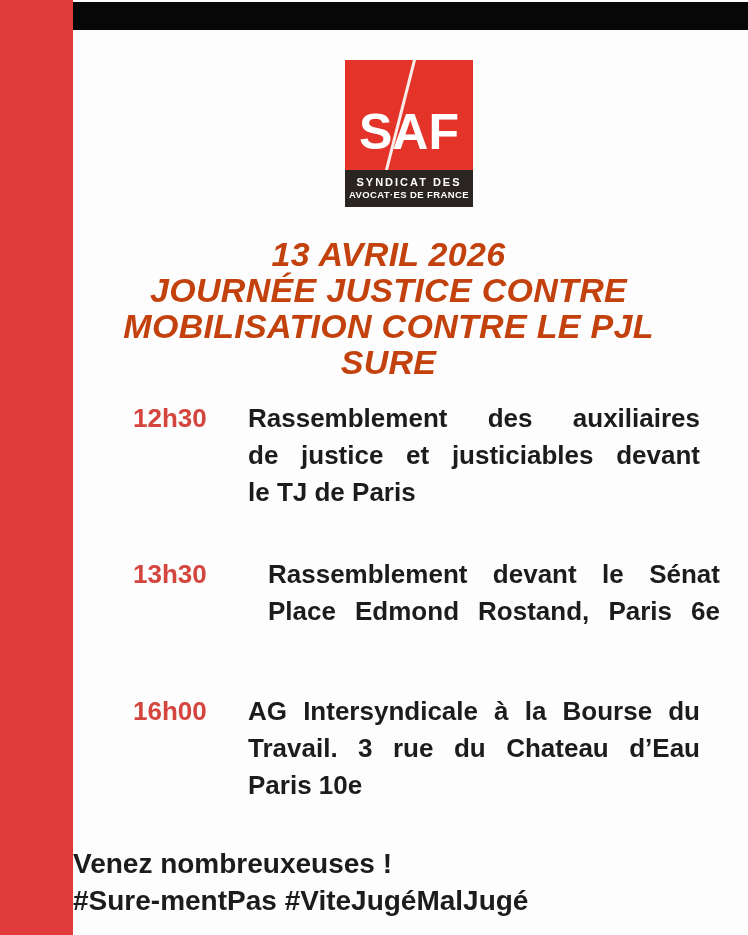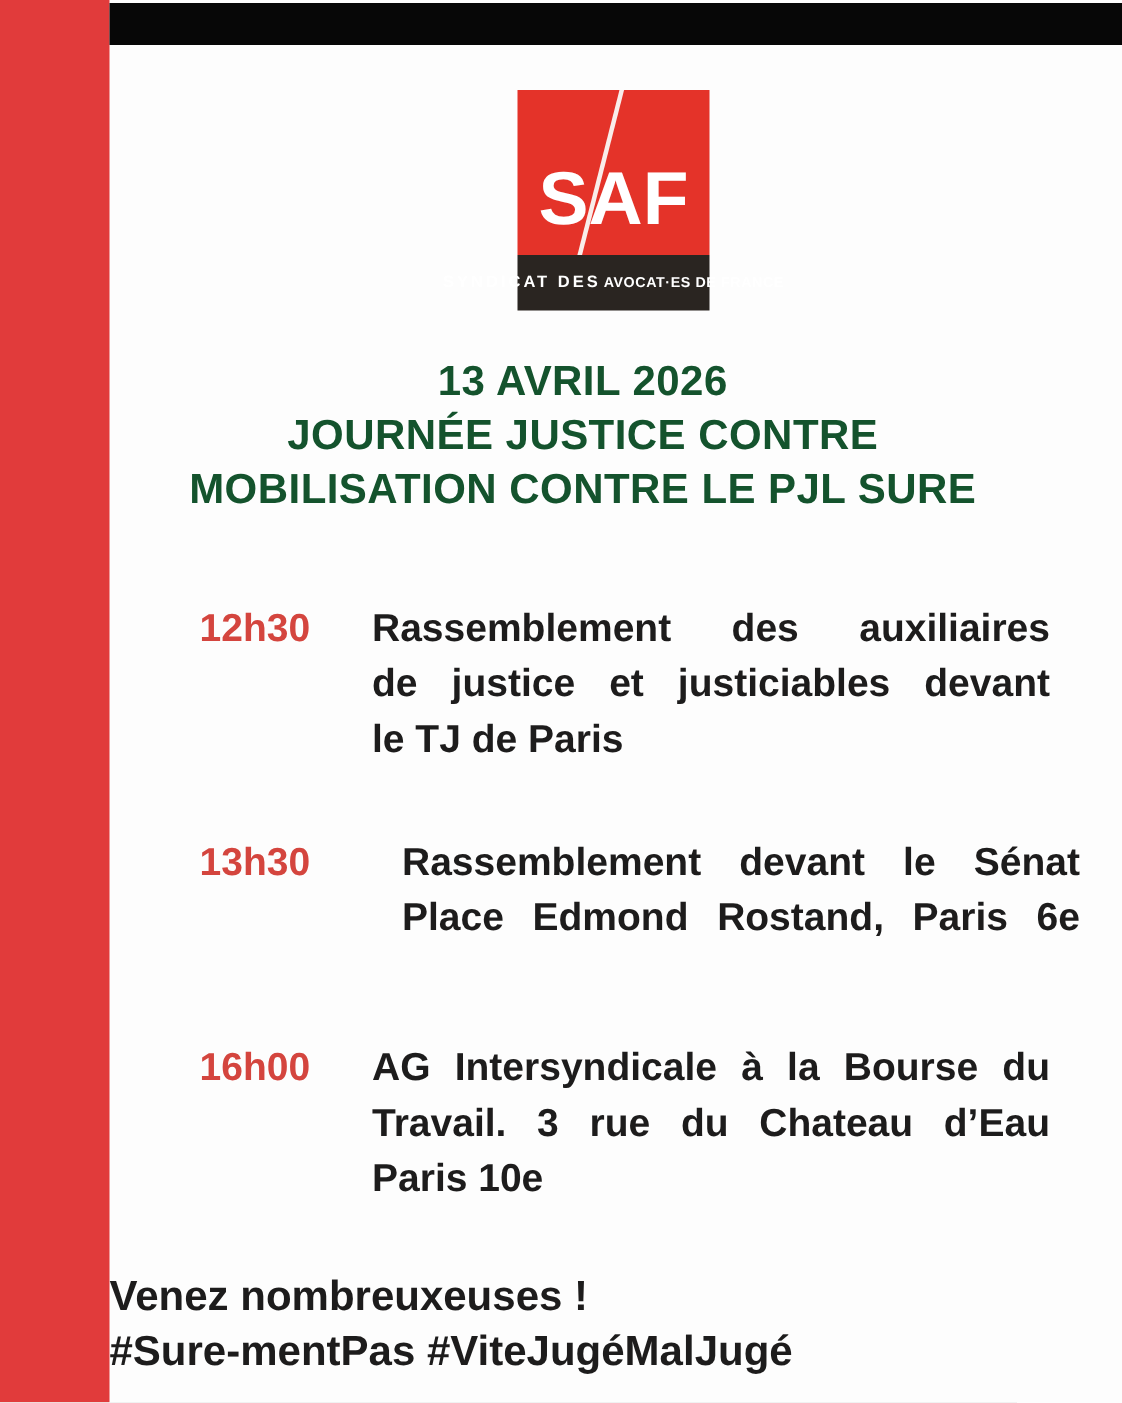--- a/index.html
+++ b/index.html
@@ -26,31 +26,31 @@
   .logo-acronym {
     color: #ffffff; font-size: 50px; font-weight: bold; line-height: 1;
     padding-bottom: 13px; letter-spacing: 0px;
   }
   .logo-slash {
     position: absolute; left: 54px; top: -7px; width: 3px; height: 124px;
     background: rgba(250, 248, 244, 0.95); transform: rotate(14.3deg);
   }
   .logo-bar {
     height: 37px; background: #2a2521;
-    display: flex; align-items: center; justify-content: center;
+    display: flex; flex-direction: column; align-items: center; justify-content: center;
     gap: 2px;
   }
   .logo-org1 { color: #fff; font-size: 11px; font-weight: bold; letter-spacing: 2px; white-space: nowrap; line-height: 1; }
   .logo-org2 { color: #fff; font-size: 9.5px; font-weight: bold; letter-spacing: 0.4px; white-space: nowrap; line-height: 1; }
 
   
   .title {
     position: absolute; left: 73px; right: 44px; top: 236px;
-    text-align: center; font-weight: bold; font-size: 28px; line-height: 36px;
-    letter-spacing: 0.3px; color: #14532d;
+    text-align: center; font-weight: bold; font-size: 34px; line-height: 36px;
+    letter-spacing: 0.3px; color: #c2410c; font-style: italic;
   }
 
   
   .schedule { position: absolute; left: 133px; top: 400px; }
   .entry { display: flex; align-items: flex-start; }
   .entry.gap1 { margin-top: 45px; gap: 20px; }
   .entry.gap2 { margin-top: 63px; }
   .time {
     width: 115px; flex: none;
     font-size: 26px; font-weight: bold; line-height: 37px; color: #d4453e;

